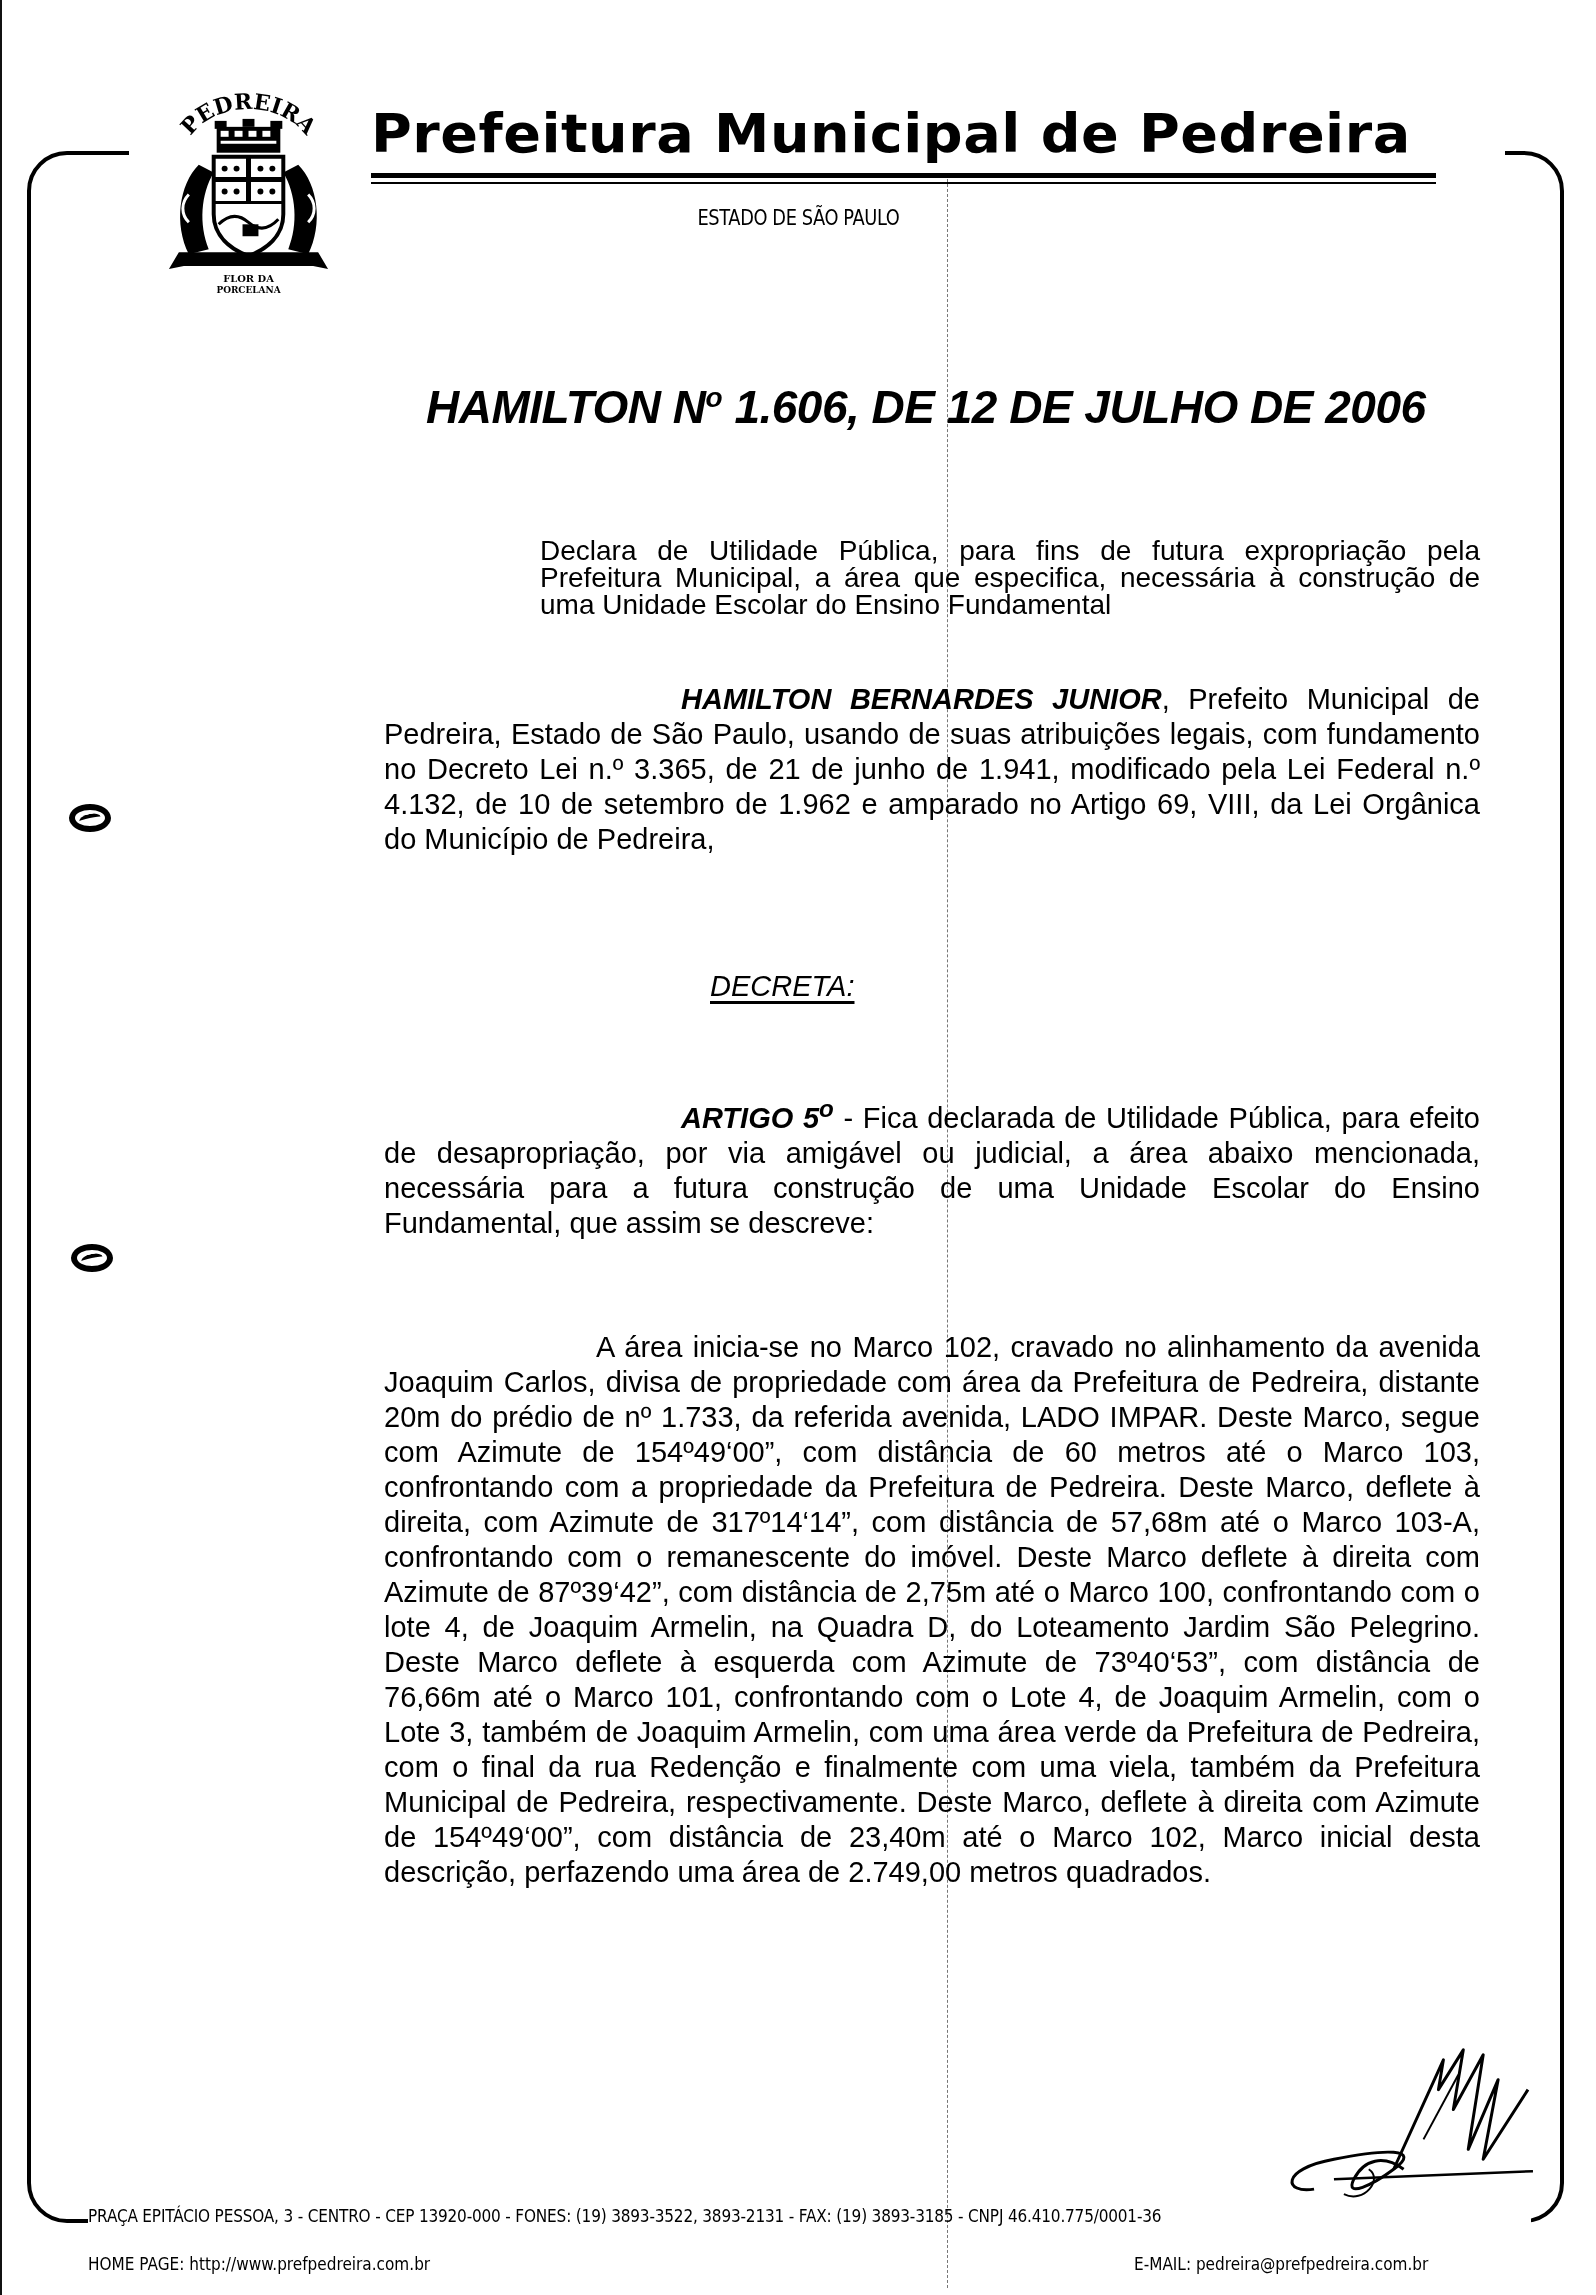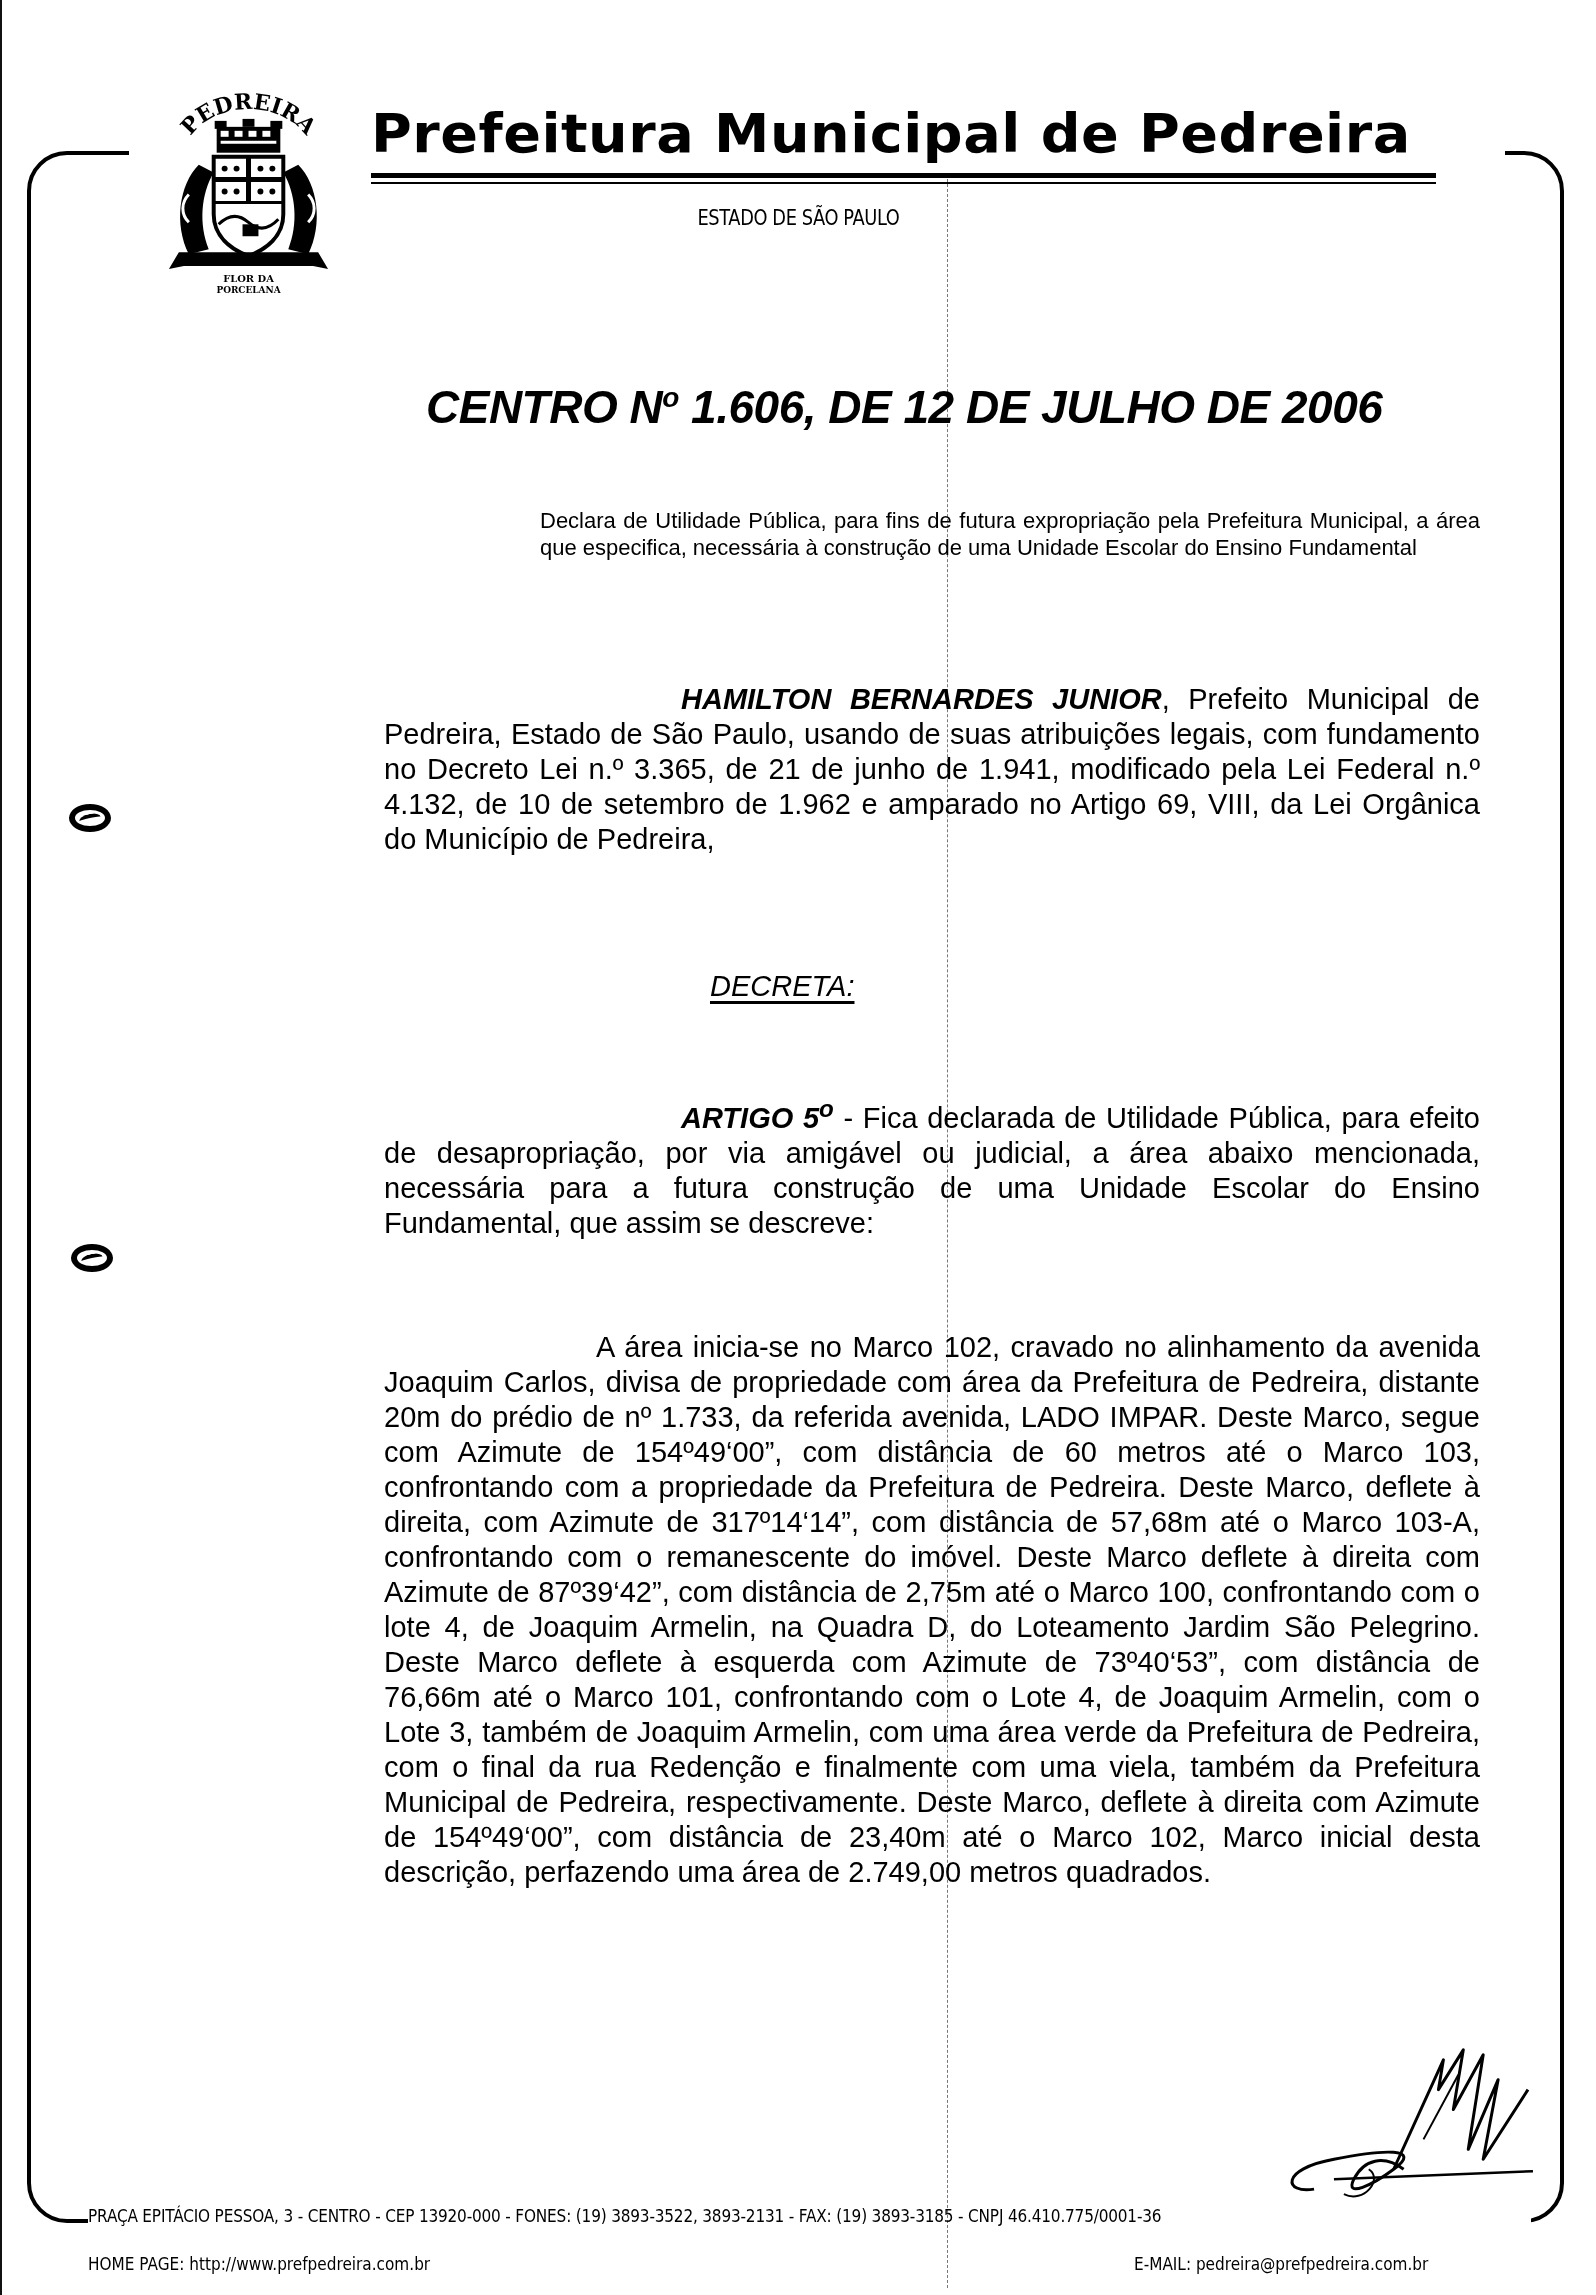--- a/index.html
+++ b/index.html
@@ -104,23 +104,23 @@
       font-style: italic;
       font-size: 46px;
       white-space: nowrap;
       letter-spacing: -0.5px;
     }
     .decree-title sup { font-size: 28px; }
 
     
     .ementa {
       position: absolute;
-      left: 540px; top: 507px;
+      left: 540px; top: 537px;
       width: 940px;
-      font-size: 22px;
+      font-size: 28px;
       line-height: 27px;
       text-align: justify;
     }
 
     
     .para {
       position: absolute;
       left: 384px;
       width: 1096px;
       font-size: 29px;
@@ -258,21 +258,21 @@
   <text x="90" y="198" text-anchor="middle" font-family="DejaVu Serif, serif" font-weight="bold" font-size="10" fill="#000">FLOR DA</text>
   <text x="90" y="209" text-anchor="middle" font-family="DejaVu Serif, serif" font-weight="bold" font-size="9" fill="#000">PORCELANA</text>
 </svg>
 
 <div class="header-title">Prefeitura Municipal de Pedreira</div>
 <div class="header-rule-thick"></div>
 <div class="header-rule-thin"></div>
 <div class="header-subtitle">ESTADO DE SÃO PAULO</div>
 
 <div class="decree-title">
-  <span>CENTRO N</span><sup>o</sup><span> 1.606, DE 12 DE JULHO DE 2006</span>
+  <span>HAMILTON N</span><sup>o</sup><span> 1.606, DE 12 DE JULHO DE 2006</span>
 </div>
 
 <div class="ementa">Declara de Utilidade Pública, para fins de futura expropriação pela Prefeitura Municipal, a área que especifica, necessária à construção de uma Unidade Escolar do Ensino Fundamental</div>
 
 <div class="para para-preamble">
   <span class="indent-lead"></span><span class="bold-italic">HAMILTON BERNARDES JUNIOR</span><span>, Prefeito Municipal de Pedreira, Estado de São Paulo, usando de suas atribuições legais, com fundamento no Decreto Lei n.º 3.365, de 21 de junho de 1.941, modificado pela Lei Federal n.º 4.132, de 10 de setembro de 1.962 e amparado no Artigo 69, VIII, da Lei Orgânica do Município de Pedreira,</span>
 </div>
 
 <div class="decreta">DECRETA:</div>
 

